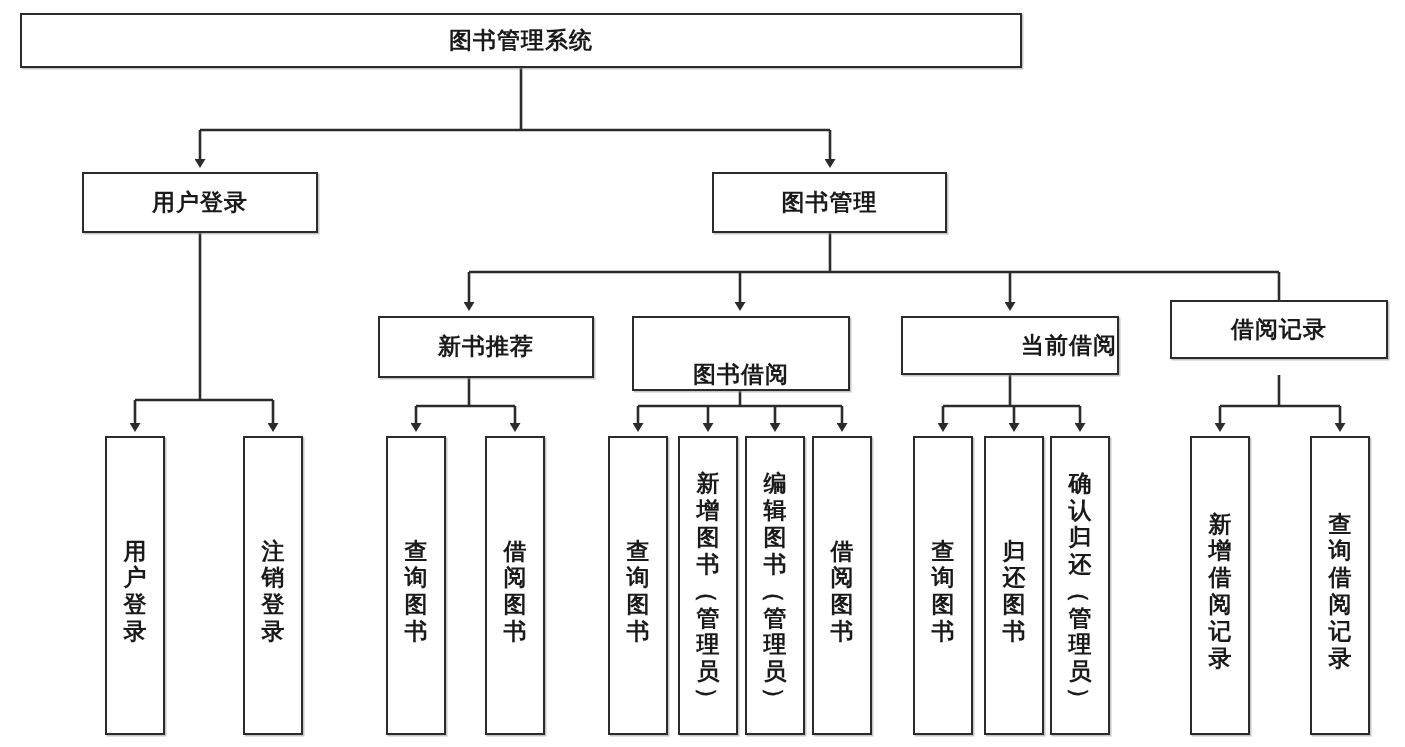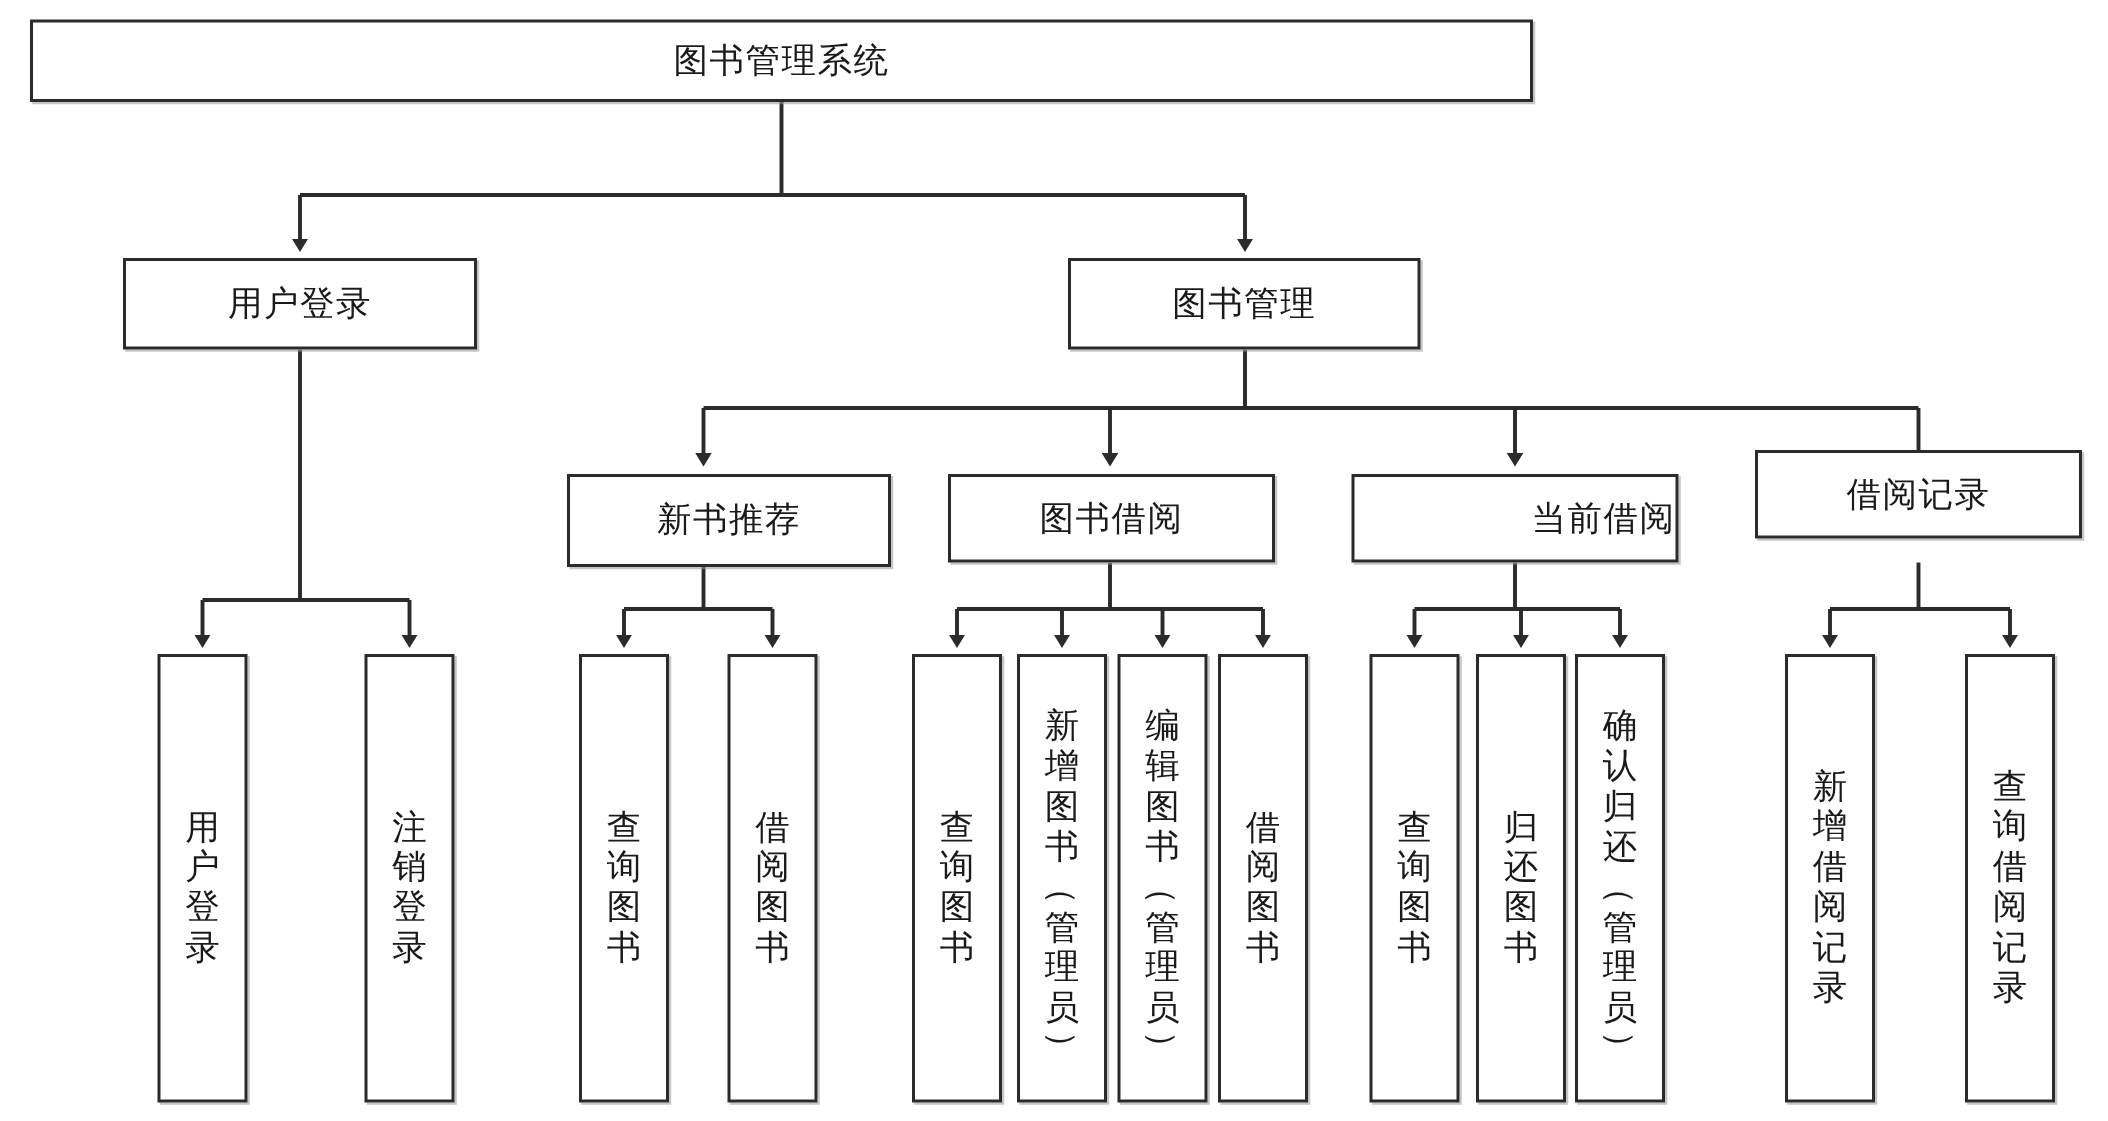--- a/index.html
+++ b/index.html
@@ -7,20 +7,21 @@
     padding: 0;
     background: #ffffff;
   }
   #canvas {
     position: relative;
     width: 1405px;
     height: 747px;
     background: #ffffff;
     font-family: "Liberation Sans", "DejaVu Sans", sans-serif;
     overflow: hidden;
+    font-weight: bold;
   }
   #links {
     position: absolute;
     left: 0;
     top: 0;
     width: 1405px;
     height: 747px;
     pointer-events: none;
   }
   .node {
@@ -129,21 +130,21 @@
       </div>
       <div class="node horiz" style="left: 82px; top: 172px; width: 236px; height: 61px; justify-content: center;">
         <span>用户登录</span>
       </div>
       <div class="node horiz" style="left: 712px; top: 172px; width: 235px; height: 61px;">
         <span>图书管理</span>
       </div>
       <div class="node horiz" style="left: 362px; top: 316px; width: 216px; height: 62px; margin-left: 16px;">
         <span>新书推荐</span>
       </div>
-      <div class="node horiz" style="left: 632px; top: 316px; width: 218px; height: 59px;">
+      <div class="node horiz" style="left: 632px; top: 316px; width: 218px; height: 75px; align-items: flex-end;">
         <span>图书借阅</span>
       </div>
       <div class="node horiz" style="left: 901px; top: 316px; width: 218px; height: 59px; justify-content: flex-end;">
         <span>当前借阅</span>
       </div>
       <div class="node horiz" style="left: 1170px; top: 300px; width: 218px; height: 59px; text-align: center;">
         <span>借阅记录</span>
       </div>
       <div class="node vert" style="left: 105px; top: 436px; width: 60px; height: 299px;">
         <div class="vlabel" style="padding-top: 95.5px;"><span class="ch">用</span><span class="ch">户</span><span class="ch">登</span><span class="ch">录</span></div>

